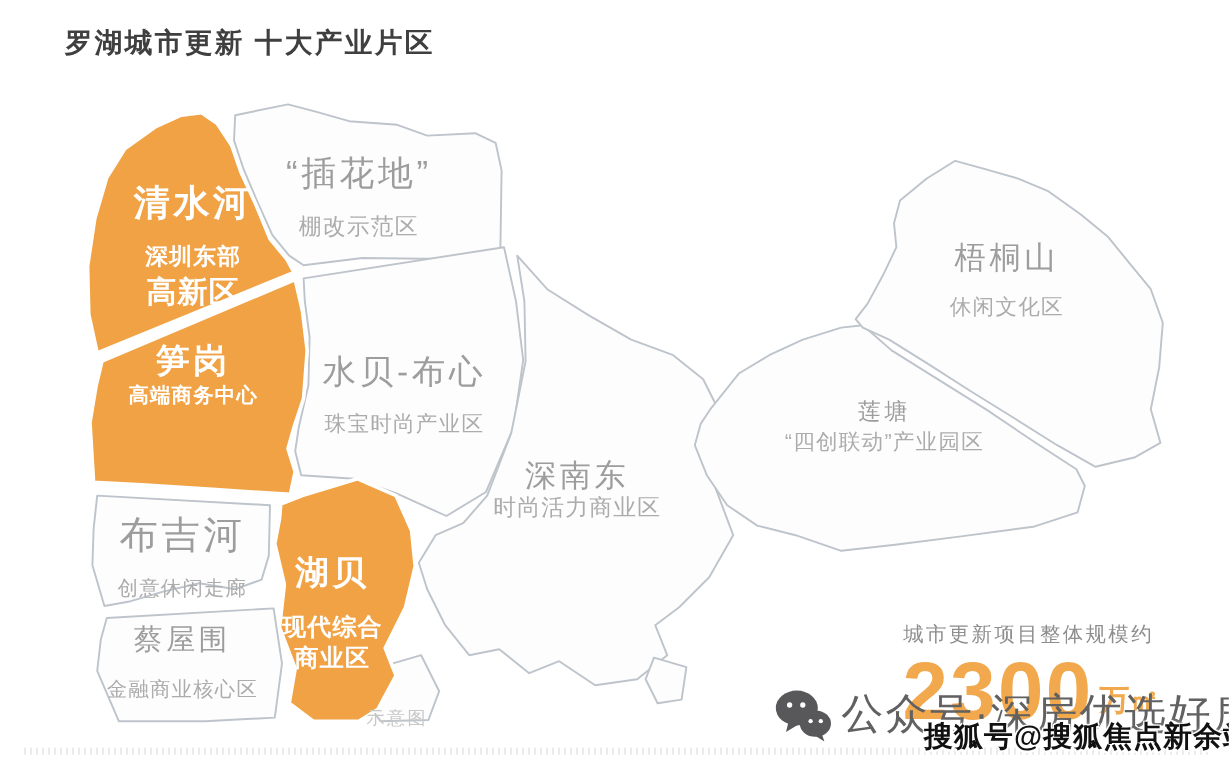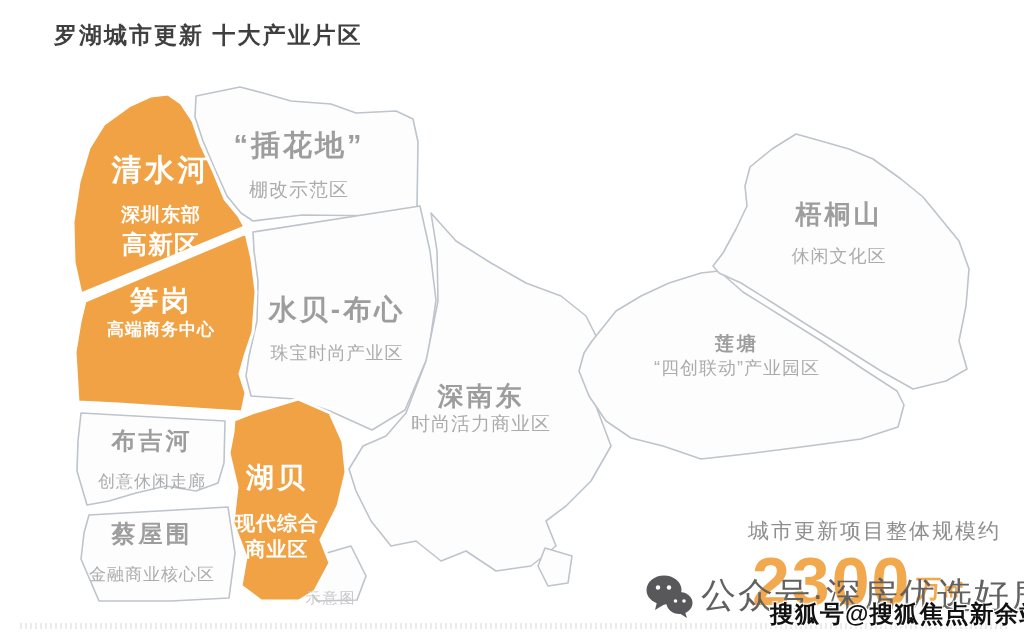--- a/index.html
+++ b/index.html
@@ -18,28 +18,28 @@
   .map-svg{position:absolute;left:0;top:0;z-index:0;}
   .plain-region{fill:var(--region-fill);stroke:var(--region-stroke);stroke-width:1.6;stroke-linejoin:round;}
   .orange-region{fill:var(--orange);stroke:#ffffff;stroke-width:3;stroke-linejoin:round;}
   .rlabel{
     position:absolute;transform:translateX(-50%);text-align:center;z-index:2;
     white-space:nowrap;line-height:1.2;
   }
   .rname{font-weight:700;letter-spacing:3px;}
   .rsub{font-weight:700;letter-spacing:1px;margin-top:16px;}
   .rlabel.orange .rname,.rlabel.orange .rsub{color:#ffffff;}
-  .rlabel.plain .rname{color:var(--muted-text);font-weight:700;text-align:center;}
+  .rlabel.plain .rname{color:var(--muted-text);font-weight:400;text-align:center;}
   .rlabel.plain .rsub{color:var(--muted-subtext);font-weight:400;}
   .schematic-note{
     position:absolute;left:331px;top:589px;transform:translateX(-50%);
     color:#c8c8c8;font-size:15px;letter-spacing:2px;z-index:2;
   }
   .stats{position:absolute;left:748px;top:517px;z-index:1;}
-  .stats-caption{font-size:21px;color:var(--stats-text);letter-spacing:2px;white-space:nowrap;}
+  .stats-caption{font-size:17px;color:var(--stats-text);letter-spacing:2px;white-space:nowrap;text-align:center;}
   .stats-valuerow{display:flex;align-items:flex-end;margin-top:2px;margin-left:4px;}
   .stats-value{font-size:68px;line-height:1;font-weight:700;color:var(--orange-light);letter-spacing:2px;}
   .stats-unit{font-size:25px;font-weight:700;color:var(--orange-light);margin-left:5px;margin-bottom:10px;}
   .wechat-row{position:absolute;left:645px;top:572px;display:flex;align-items:center;z-index:3;}
   .wechat-icon{width:48px;height:44px;flex:0 0 auto;}
   .wechat-label{font-size:35px;color:var(--watermark-gray);letter-spacing:2px;margin-left:8px;white-space:nowrap;}
   .sohu-watermark{
     position:absolute;left:770px;top:598px;z-index:4;font-size:24px;font-weight:700;
     color:var(--sohu-black);letter-spacing:1px;white-space:nowrap;
     text-shadow:-1px -1px 0 #fff,1px -1px 0 #fff,-1px 1px 0 #fff,1px 1px 0 #fff,0 0 4px #fff;
@@ -102,21 +102,21 @@
   <div class="rname" style="font-size:19px">莲塘</div>
   <div class="rsub" style="font-size:18px;margin-top:2px">“四创联动”产业园区</div>
 </div>
 
 <div class="rlabel plain" style="left:481px;top:381px">
   <div class="rname" style="font-size:26px">深南东</div>
   <div class="rsub" style="font-size:19px;margin-top:1px">时尚活力商业区</div>
 </div>
 
 <div class="rlabel plain" style="left:152px;top:427px">
-  <div class="rname" style="font-size:24px">布吉河</div>
+  <div class="rname" style="font-size:32px">布吉河</div>
   <div class="rsub" style="font-size:17px">创意休闲走廊</div>
 </div>
 
 <div class="rlabel orange" style="left:277px;top:461px">
   <div class="rname" style="font-size:28px">湖贝</div>
   <div class="rsub" style="font-size:20px">现代综合</div>
   <div class="rsub" style="font-size:20px;margin-top:2px">商业区</div>
 </div>
 
 <div class="rlabel plain" style="left:152px;top:520px">

